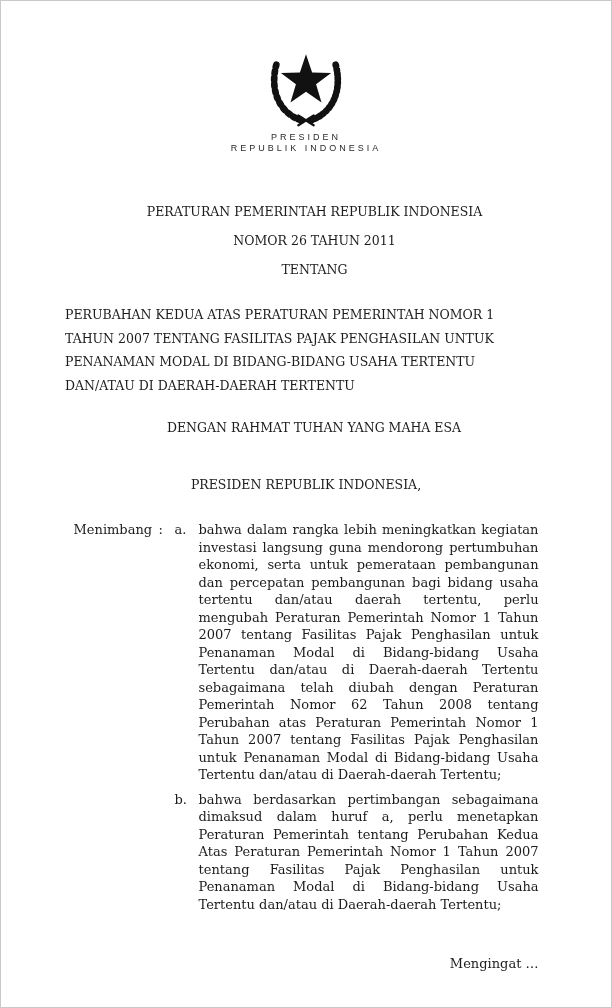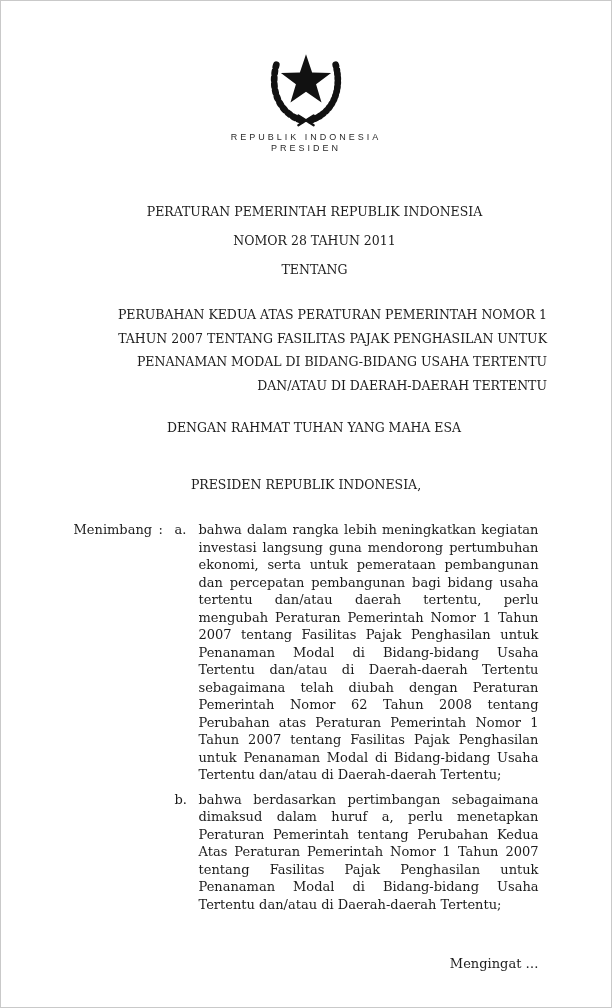--- a/index.html
+++ b/index.html
@@ -40,21 +40,21 @@
     font-size: 12.5px;
     line-height: 16px;
   }
   .doc-heading .h-line {
     margin-bottom: 13px;
     margin-left: 17px;
   }
   .doc-subject {
     margin: 25px auto 0 auto;
     width: 482px;
-    text-align: right;
+    text-align: left;
     font-size: 12.5px;
     line-height: 23.5px;
   }
   .invocation {
     margin-top: 23px;
     text-align: center;
     font-size: 12.5px;
     padding-left: 16px;
   }
   .issuer {
@@ -103,28 +103,28 @@
 
       <path d="M 45,87 C 22,79 12,56 19,29" fill="none" stroke="#111" stroke-width="7" stroke-linecap="round" stroke-dasharray="2.6,4.2"></path>
 
       <path d="M 55,87 C 78,79 88,56 81,29" fill="none" stroke="#111" stroke-width="7" stroke-linecap="round" stroke-dasharray="1.6,3"></path>
 
       <path d="M 42,92 L 58,82 M 58,92 L 42,82" fill="none" stroke="#111" stroke-width="2.4" stroke-linecap="round"></path>
 
       <polygon points="50,18 56.4,37.1 76.2,37.5 60.5,49.4 66.2,68.4 50,57.1 33.8,68.4 39.5,49.4 23.8,37.5 43.6,37.1" fill="#111"></polygon>
     </svg>
     <div class="letterhead-text">
+      <div>PRESIDEN</div>
       <div>REPUBLIK INDONESIA</div>
-      <div>PRESIDEN</div>
     </div>
   </div>
 
   <div class="doc-heading">
     <div class="h-line">PERATURAN PEMERINTAH REPUBLIK INDONESIA</div>
-    <div class="h-line">NOMOR 28 TAHUN 2011</div>
+    <div class="h-line">NOMOR 26 TAHUN 2011</div>
     <div class="h-line">TENTANG</div>
   </div>
 
   <div class="doc-subject">PERUBAHAN KEDUA ATAS PERATURAN PEMERINTAH NOMOR 1 TAHUN 2007 TENTANG FASILITAS PAJAK PENGHASILAN UNTUK PENANAMAN MODAL DI BIDANG-BIDANG USAHA TERTENTU DAN/ATAU DI DAERAH-DAERAH TERTENTU</div>
 
   <div class="invocation">DENGAN RAHMAT TUHAN YANG MAHA ESA</div>
 
   <div class="issuer">PRESIDEN REPUBLIK INDONESIA,</div>
 
   <div class="considerations">

